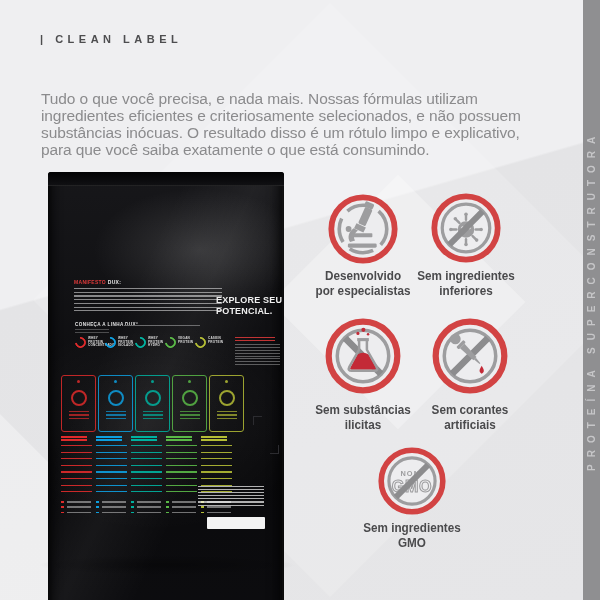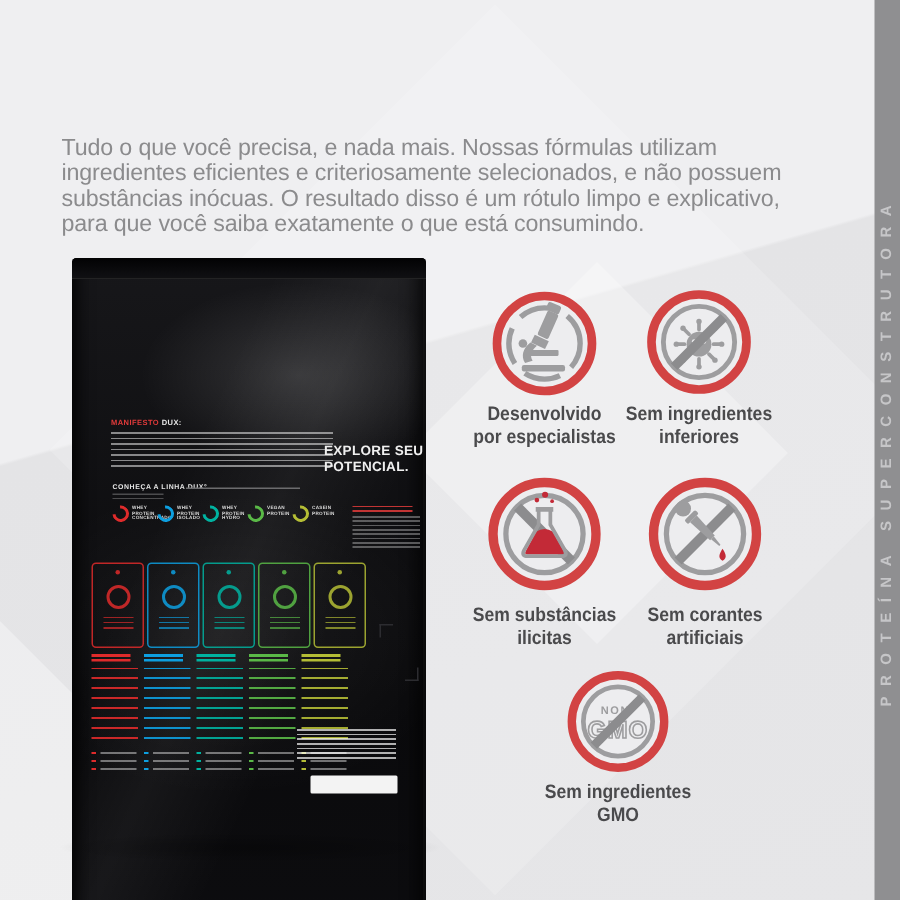--- a/index.html
+++ b/index.html
@@ -120,20 +120,21 @@
 </style>
 </head>
 <body>
 
 <div id="canvas">
 
   <div class="bg-shape d"></div>
   <div class="bg-shape b"></div>
   <div class="bg-shape c"></div>
 
+  <div class="clean-label">| CLEAN LABEL</div>
 
   <p class="intro">Tudo o que você precisa, e nada mais. Nossas fórmulas utilizam ingredientes eficientes e criteriosamente selecionados, e não possuem substâncias inócuas. O resultado disso é um rótulo limpo e explicativo, para que você saiba exatamente o que está consumindo.</p>
 
   <div class="bag">
     <div class="bag-seal"></div>
 
     <div class="manifesto">
       <span class="red">MANIFESTO</span>
       <span class="white">DUX:</span>
     </div>

